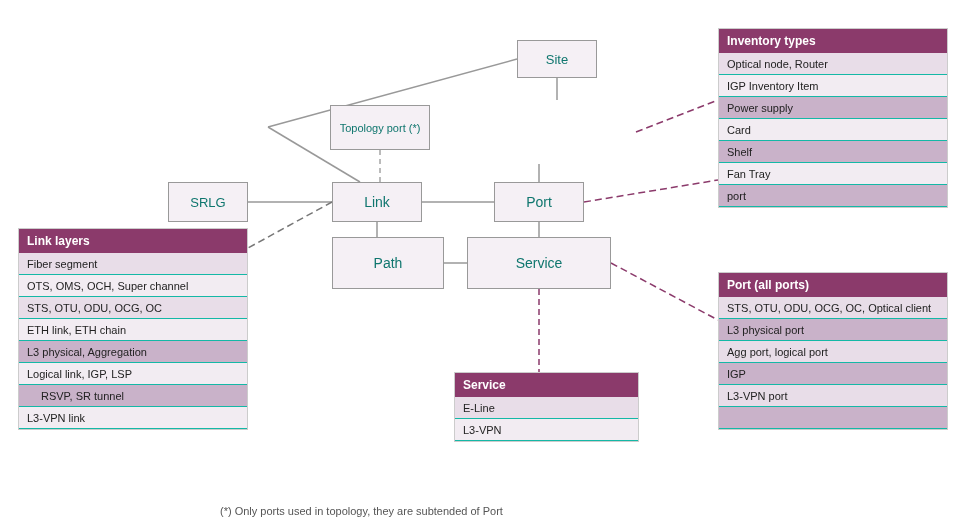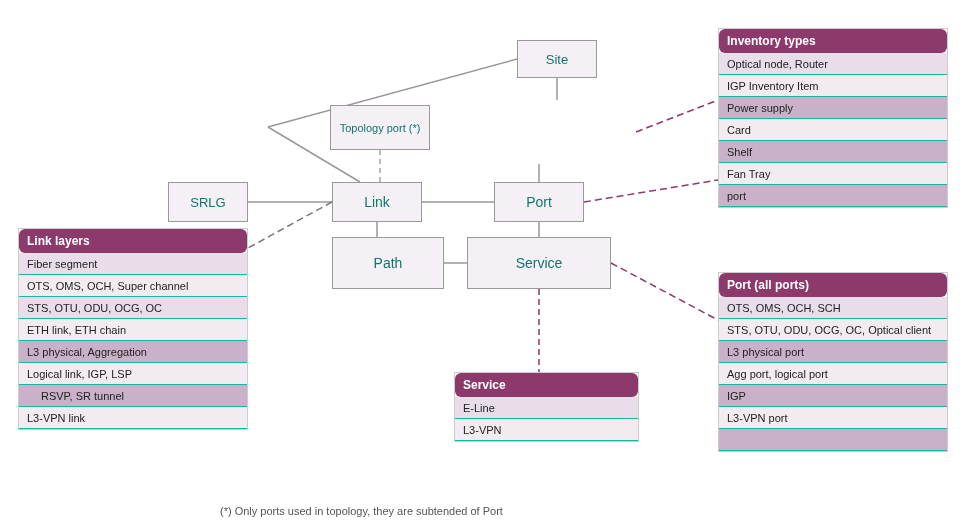--- a/index.html
+++ b/index.html
@@ -86,21 +86,20 @@
     .sidebar {
       position: absolute;
       border: 1px solid #ccc;
     }
     .sidebar-header {
       background: #8b3a6b;
       color: #fff;
       font-weight: bold;
       font-size: 12px;
       padding: 5px 8px;
-      border-radius: 6px;
     }
     .sidebar-item {
       background: #e8dde8;
       padding: 4px 8px;
       font-size: 11px;
       color: #222;
       border-bottom: 1px solid #14b8a6;
       min-height: 22px;
       display: flex;
       align-items: center;
@@ -273,23 +272,20 @@
     <div class="sidebar-item" style="background:#c9b2c9;">
       <span>port</span>
     </div>
   </div>
 
   <div class="sidebar pa-sidebar">
     <div class="sidebar-header">
       <span>Port (all ports)</span>
     </div>
     <div class="sidebar-item">
-      <span>OTS, OMS, OCH, SCH</span>
-    </div>
-    <div class="sidebar-item">
       <span>STS, OTU, ODU, OCG, OC, Optical client</span>
     </div>
     <div class="sidebar-item" style="background:#c9b2c9;">
       <span>L3 physical port</span>
     </div>
     <div class="sidebar-item">
       <span>Agg port, logical port</span>
     </div>
     <div class="sidebar-item" style="background:#c9b2c9;">
       <span>IGP</span>

